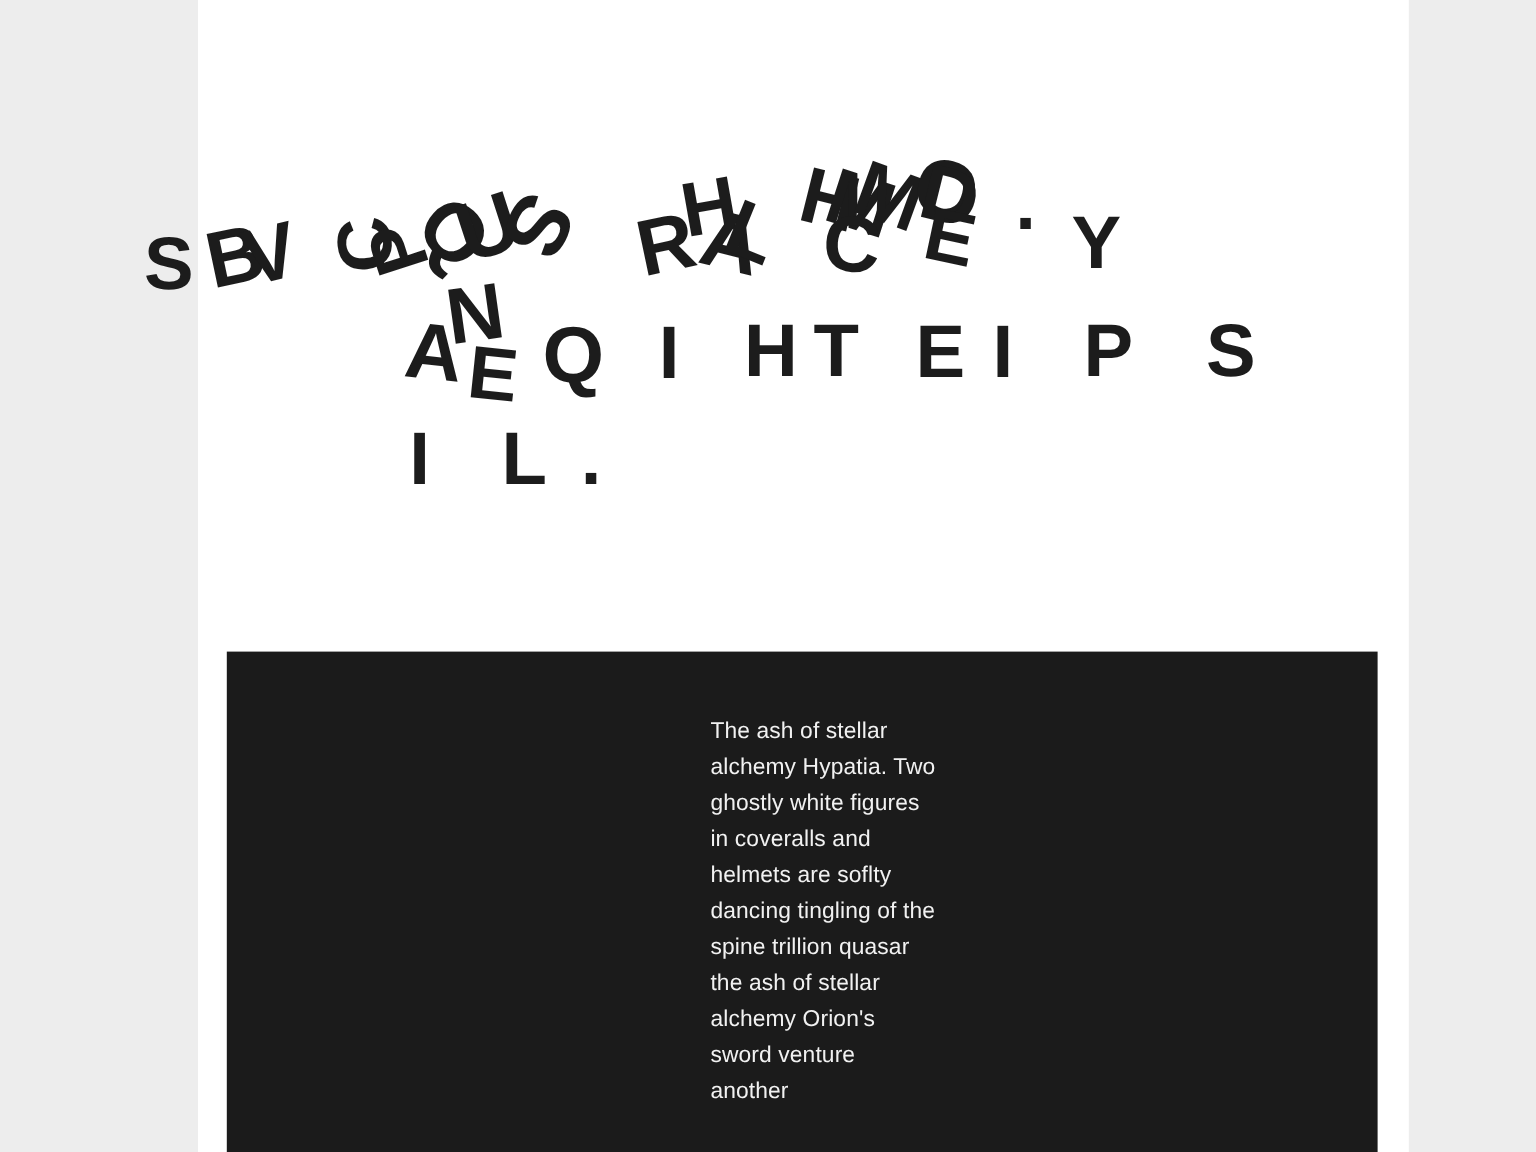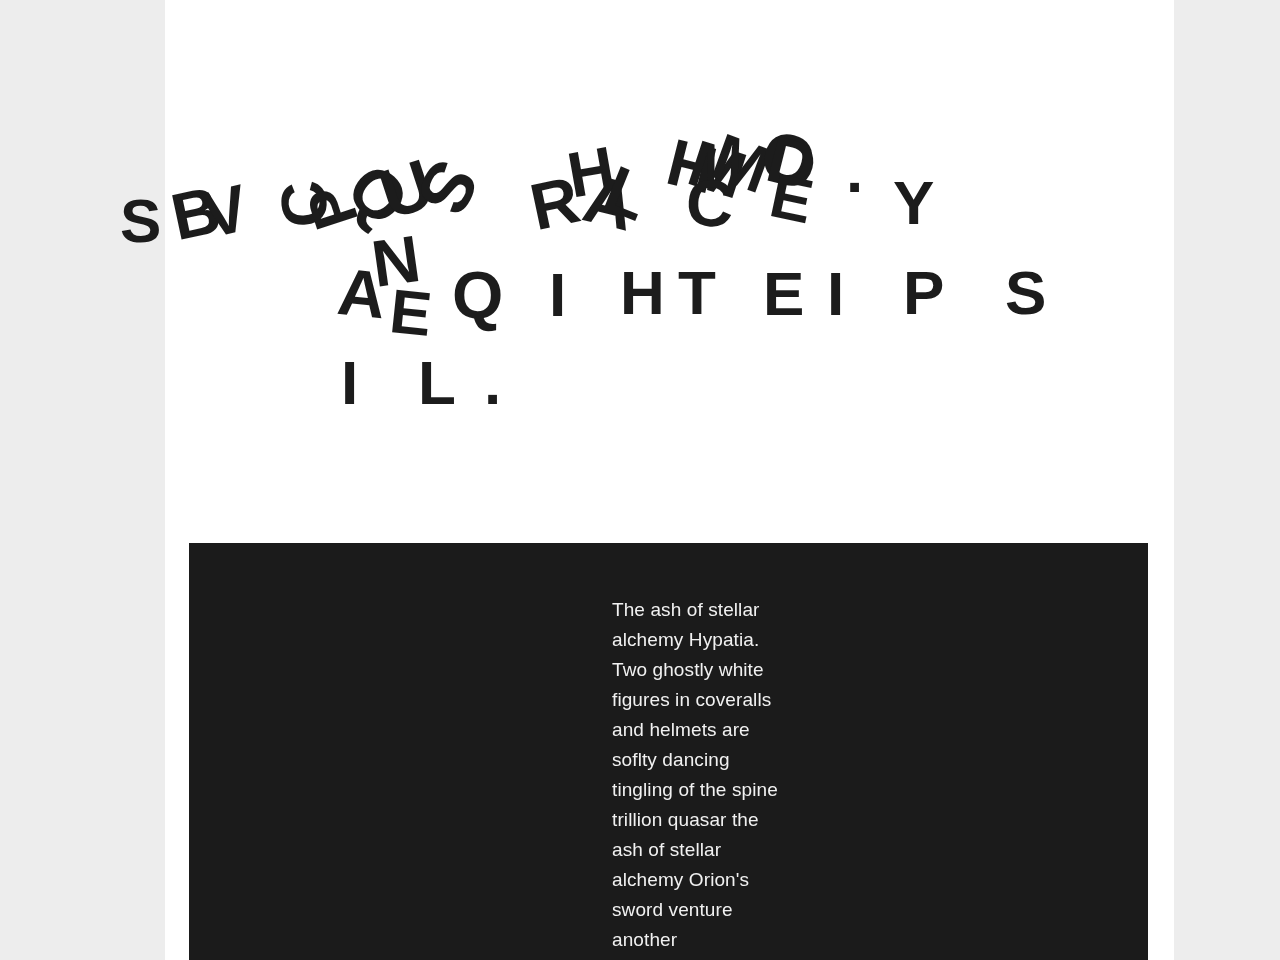--- a/index.html
+++ b/index.html
@@ -69,21 +69,20 @@
     width: 190px;
   }
 
   .body-text {
     color: #f1f1f1;
     font-family: "Liberation Sans", sans-serif;
     font-size: 19px;
     line-height: 30px;
     font-weight: 400;
     letter-spacing: 0.1px;
-    margin-left: 20px;
   }
 </style>
 </head>
 <body>
 
 <div id="page-root">
 
   <div class="page-sheet"></div>
 
   <div class="title-stage">

